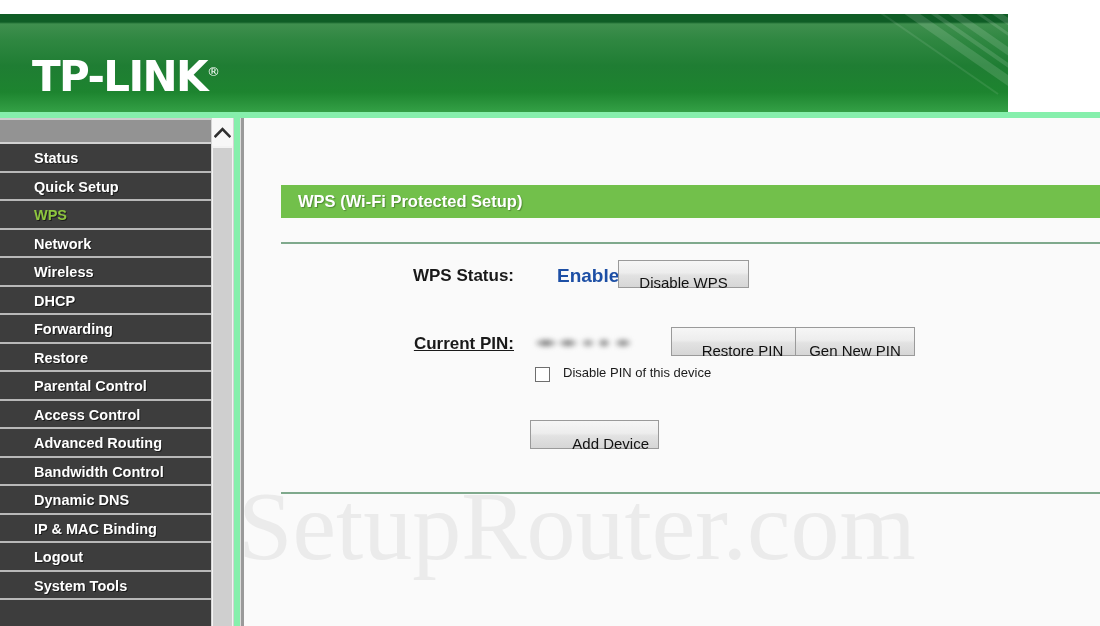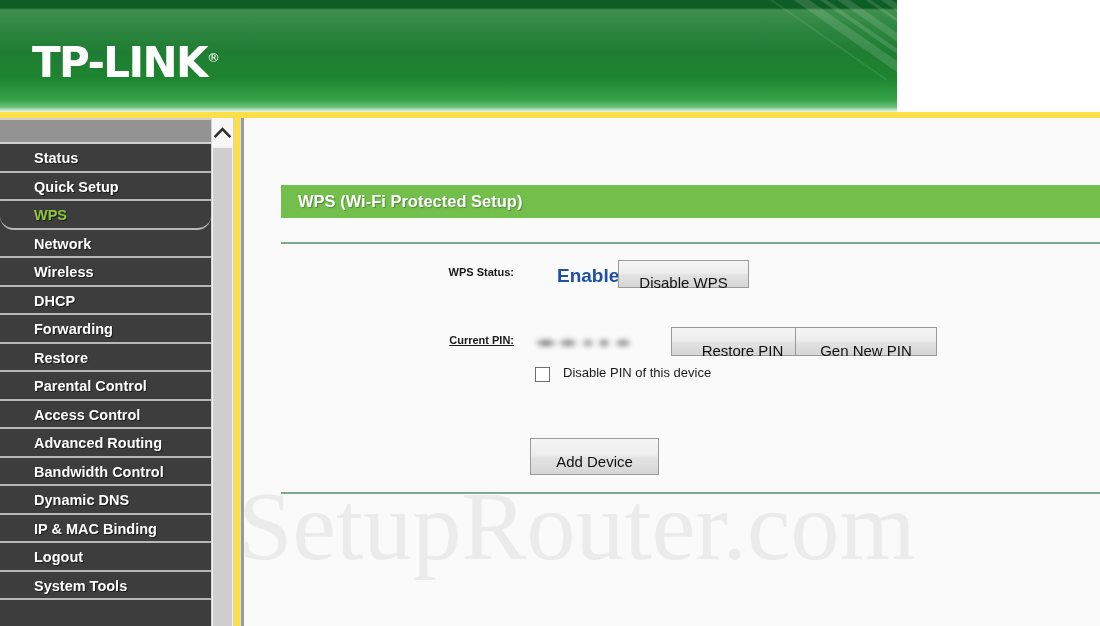--- a/index.html
+++ b/index.html
@@ -17,22 +17,22 @@
   #app {
     position: relative;
     width: 1100px;
     height: 626px;
     overflow: hidden;
   }
 
   
   .header {
     position: absolute;
-    left: 0; top: 0;
-    width: 897px;
+    left: 0; top: 14px;
+    width: 1008px;
     height: 112px;
     background: linear-gradient(to bottom,
         #0f5d26 0px, #0f5d26 8px,
         #3f8f4e 10px,
         #2f8741 26px,
         #1f7d33 52px,
         #1d842f 78px,
         #36a348 100px,
         #7fc98c 109px,
         #d8ecdb 112px);
@@ -69,21 +69,21 @@
     letter-spacing: 0;
     font-weight: normal;
   }
 
   
   .below {
     position: absolute;
     left: 0; top: 112px;
     width: 1100px;
     height: 514px;
-    background: #fde047;
+    background: #86efac;
   }
 
   
   .sidebar-wrap {
     position: absolute;
     left: 0; top: 6px;
     width: 211px;
     height: 508px;
     background: #3d3d3d;
     border-top: 2px solid #cfcfcf;
@@ -109,21 +109,20 @@
     font-size: 14.5px;
     font-weight: bold;
     padding-left: 34px;
     box-sizing: border-box;
     white-space: nowrap;
     text-shadow: 1px 1px 0 rgba(0,0,0,0.55);
     cursor: pointer;
   }
   .menu li.active {
     color: #8ec63f;
-    border-radius: 14px;
   }
 
   
   .scrollbar {
     position: absolute;
     left: 211px; top: 6px;
     width: 23px;
     height: 508px;
     background: #f3f3f3;
     border-left: 1px solid #d4d4d4;
@@ -198,21 +197,21 @@
     position: absolute;
     left: 37px;
     width: 822px;
     height: 2px;
     background: #7fa98c;
   }
   .rule-top { top: 124px; }
   .rule-bottom { top: 374px; }
   .row-label {
     position: absolute;
-    font-size: 11px;
+    font-size: 17px;
     font-weight: bold;
     color: #1a1a1a;
     white-space: nowrap;
     text-align: right;
   }
 
   
   .r-wps-label  { left: 100px; top: 148px; width: 170px; }
   .r-wps-value  {
     position: absolute;
@@ -262,21 +261,21 @@
     filter: blur(2.2px);
   }
   .btn-restore-pin {
     left: 404px; top: 209px;
     width: 143px; height: 29px;
     line-height: 27px;
     margin-left: 23px;
   }
   .btn-gen-pin {
     left: 551px; top: 209px;
-    width: 142px; height: 29px;
+    width: 120px; height: 29px;
     line-height: 27px;
   }
 
   
   .cb-box {
     position: absolute;
     left: 291px; top: 249px;
     width: 15px; height: 15px;
     background: #ffffff;
     border: 1px solid #6e6e6e;
@@ -287,23 +286,24 @@
     position: absolute;
     left: 319px; top: 247px;
     font-size: 13px;
     color: #1a1a1a;
     white-space: nowrap;
   }
 
   
   .r-add-label { left: 60px; top: 312px; width: 210px; }
   .btn-add-device {
-    left: 286px; top: 320px;
-    width: 129px; height: 37px;
+    left: 286px; top: 302px;
+    width: 129px; height: 29px;
     line-height: 27px;
+    text-align: right;
   }
 </style>
 </head>
 <body>
 
 <div id="app">
 
   <div class="header">
     <svg class="header-streaks" width="260" height="112" viewBox="0 0 260 112">
       <g stroke="#ffffff" stroke-opacity="0.13" fill="none">

